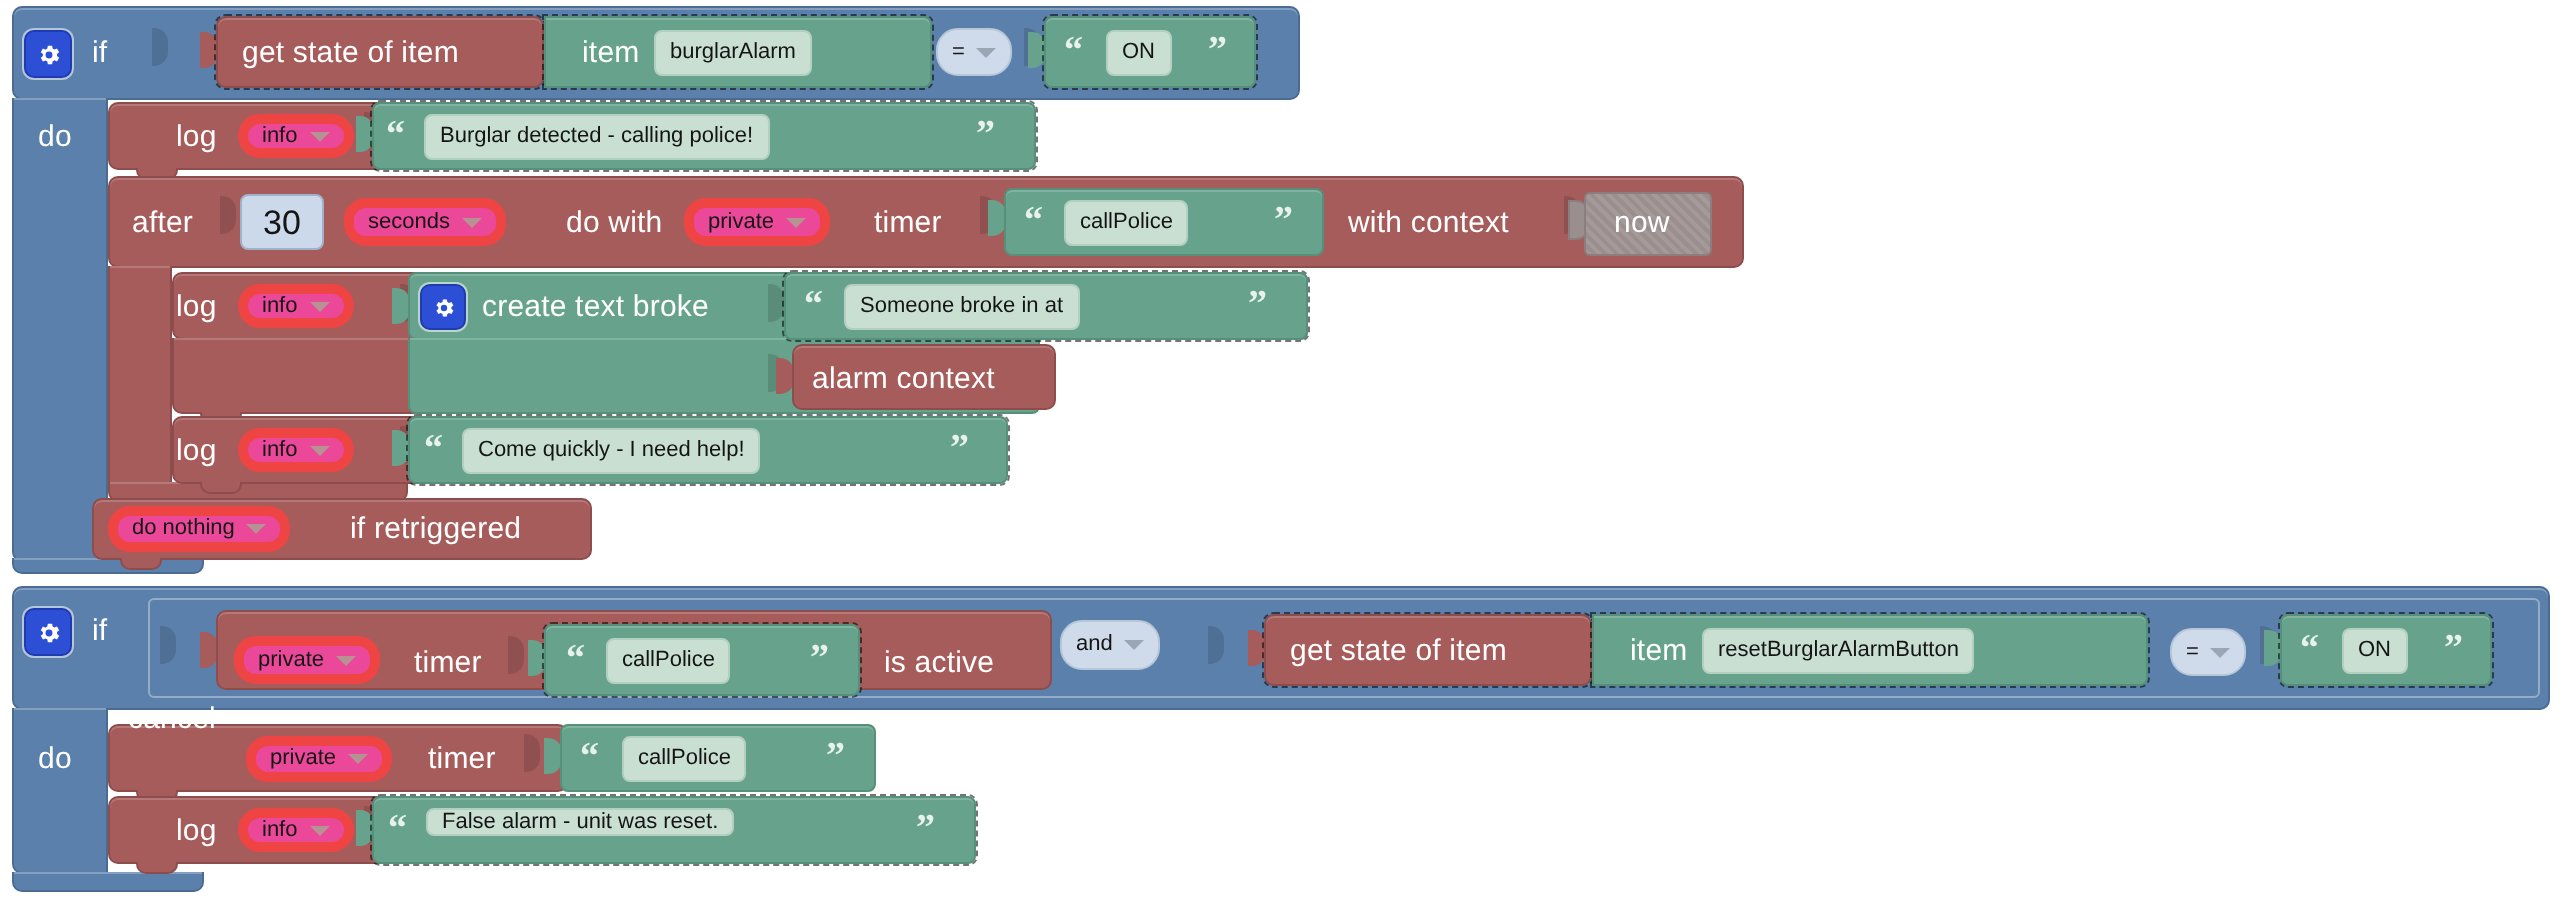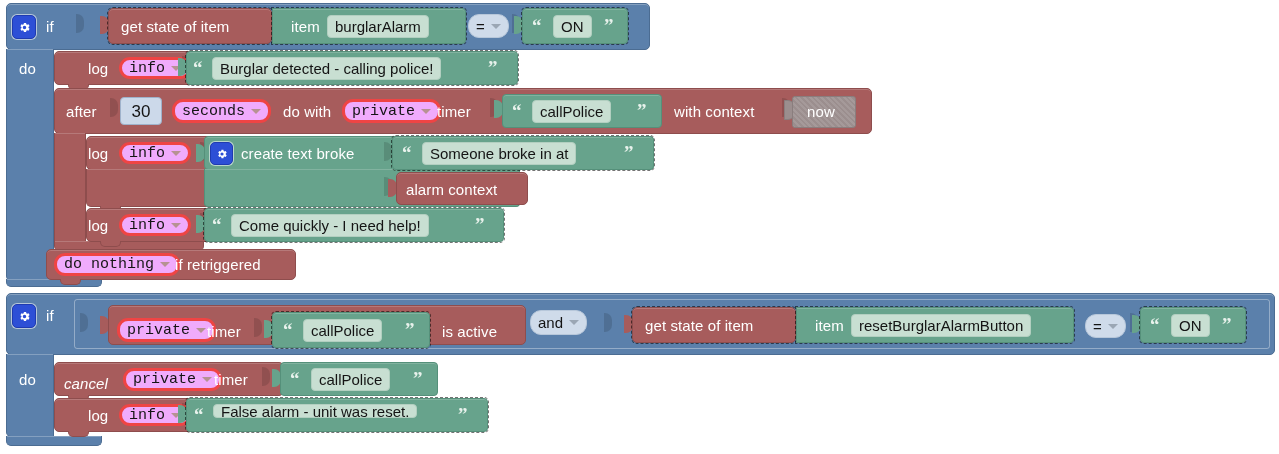--- a/index.html
+++ b/index.html
@@ -57,25 +57,25 @@
     line-height:1;
     white-space:nowrap;
     letter-spacing:.1px;
   }
 
   
   .field{
     position:absolute;
     box-sizing:border-box;
     display:flex;align-items:center;
-    font-size:15px;line-height:1;
+    font-size:11px;line-height:1;
     white-space:nowrap;
     color:#141414;
   }
-  .fld-red{background:#f0abfc;border:3px solid #ef4444;border-radius:11px;padding:0 7px;font-family:Liberation Mono, monospace;}
+  .fld-red{background:#ec4899;border:5px solid #ef4444;border-radius:11px;padding:0 7px;}
   .fld-green{background:#c8dfd2;border:1px solid #b2cfc0;border-radius:4px;padding:0 7px;}
   .fld-blue{background:#cfdbea;border:1px solid #b7c7da;border-radius:11px;padding:0 7px;}
   .fld-num{background:#ccd9ea;border:1px solid #9fb2cb;border-radius:4px;padding:0 7px;justify-content:center;}
 
   .caret{
     margin-left:6px;
     width:0;height:0;
     border-left:5px solid transparent;
     border-right:5px solid transparent;
     border-top:5px solid #9aa6b4;
@@ -306,21 +306,21 @@
 </div>
 <div class="socket" style="left:1130px;top:313px;"></div>
 <div class="plug green" style="left:1132px;top:315px;"></div>
 <div class="blk val dots sel" style="left:1140px;top:307px;width:106px;height:36px;"></div>
 <div class="q" style="left:1150px;top:315px;">“</div>
 <div class="field fld-green" style="left:1171px;top:314px;height:23px;">ON</div>
 <div class="q" style="left:1222px;top:315px;">”</div>
 
 <div class="blk stmt dots" style="left:54px;top:362px;width:230px;height:34px;"></div>
 <div class="bump red" style="left:68px;top:395px;"></div>
-<div class="lbl" style="left:64px;top:376px;font-style:italic;">cancel</div>
+<div class="lbl" style="left:64px;top:352px;">cancel</div>
 <div class="field fld-red" style="left:123px;top:368px;height:23px;">
   <span>private</span>
   <span class="caret red"></span>
 </div>
 <div class="lbl" style="left:214px;top:372px;">timer</div>
 <div class="socket" style="left:262px;top:367px;"></div>
 <div class="plug green" style="left:272px;top:369px;"></div>
 <div class="blk val dots" style="left:280px;top:362px;width:158px;height:34px;"></div>
 <div class="q" style="left:290px;top:369px;">“</div>
 <div class="field fld-green" style="left:311px;top:368px;height:23px;">callPolice</div>

